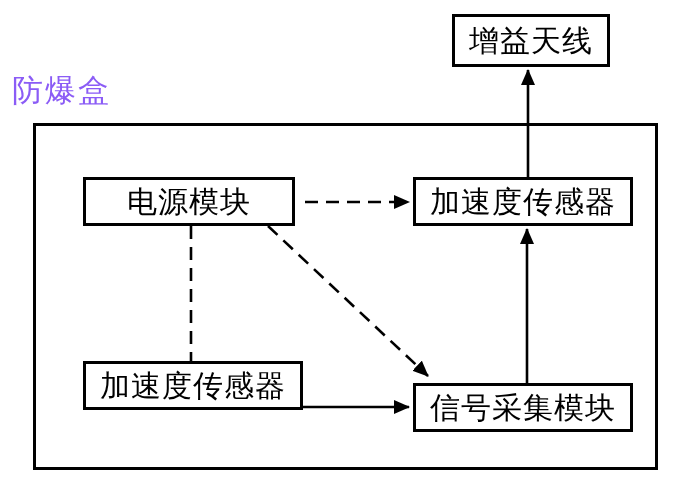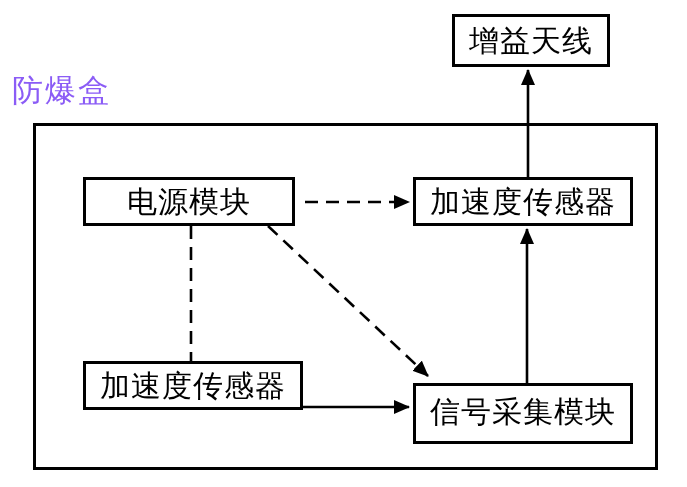--- a/index.html
+++ b/index.html
@@ -47,21 +47,21 @@
     font-size: 30px;
     line-height: 1;
     white-space: nowrap;
     letter-spacing: 1px;
     z-index: 2;
   }
   #node-antenna  { left: 445px; top: 14px;  width: 158px; height: 53px; margin-left: 7px; }
   #node-power    { left: 83px;  top: 177px; width: 212px; height: 49px; }
   #node-wireless { left: 413px; top: 177px; width: 220px; height: 49px; }
   #node-accel    { left: 83px;  top: 361px; width: 220px; height: 49px; }
-  #node-signal   { left: 413px; top: 383px; width: 220px; height: 61px; font-family: Liberation Mono, monospace; }
+  #node-signal   { left: 413px; top: 383px; width: 220px; height: 49px; }
   #edges-svg {
     position: absolute;
     left: 0;
     top: 0;
     width: 687px;
     height: 487px;
     z-index: 1;
   }
   .edge {
     stroke: #000000;

